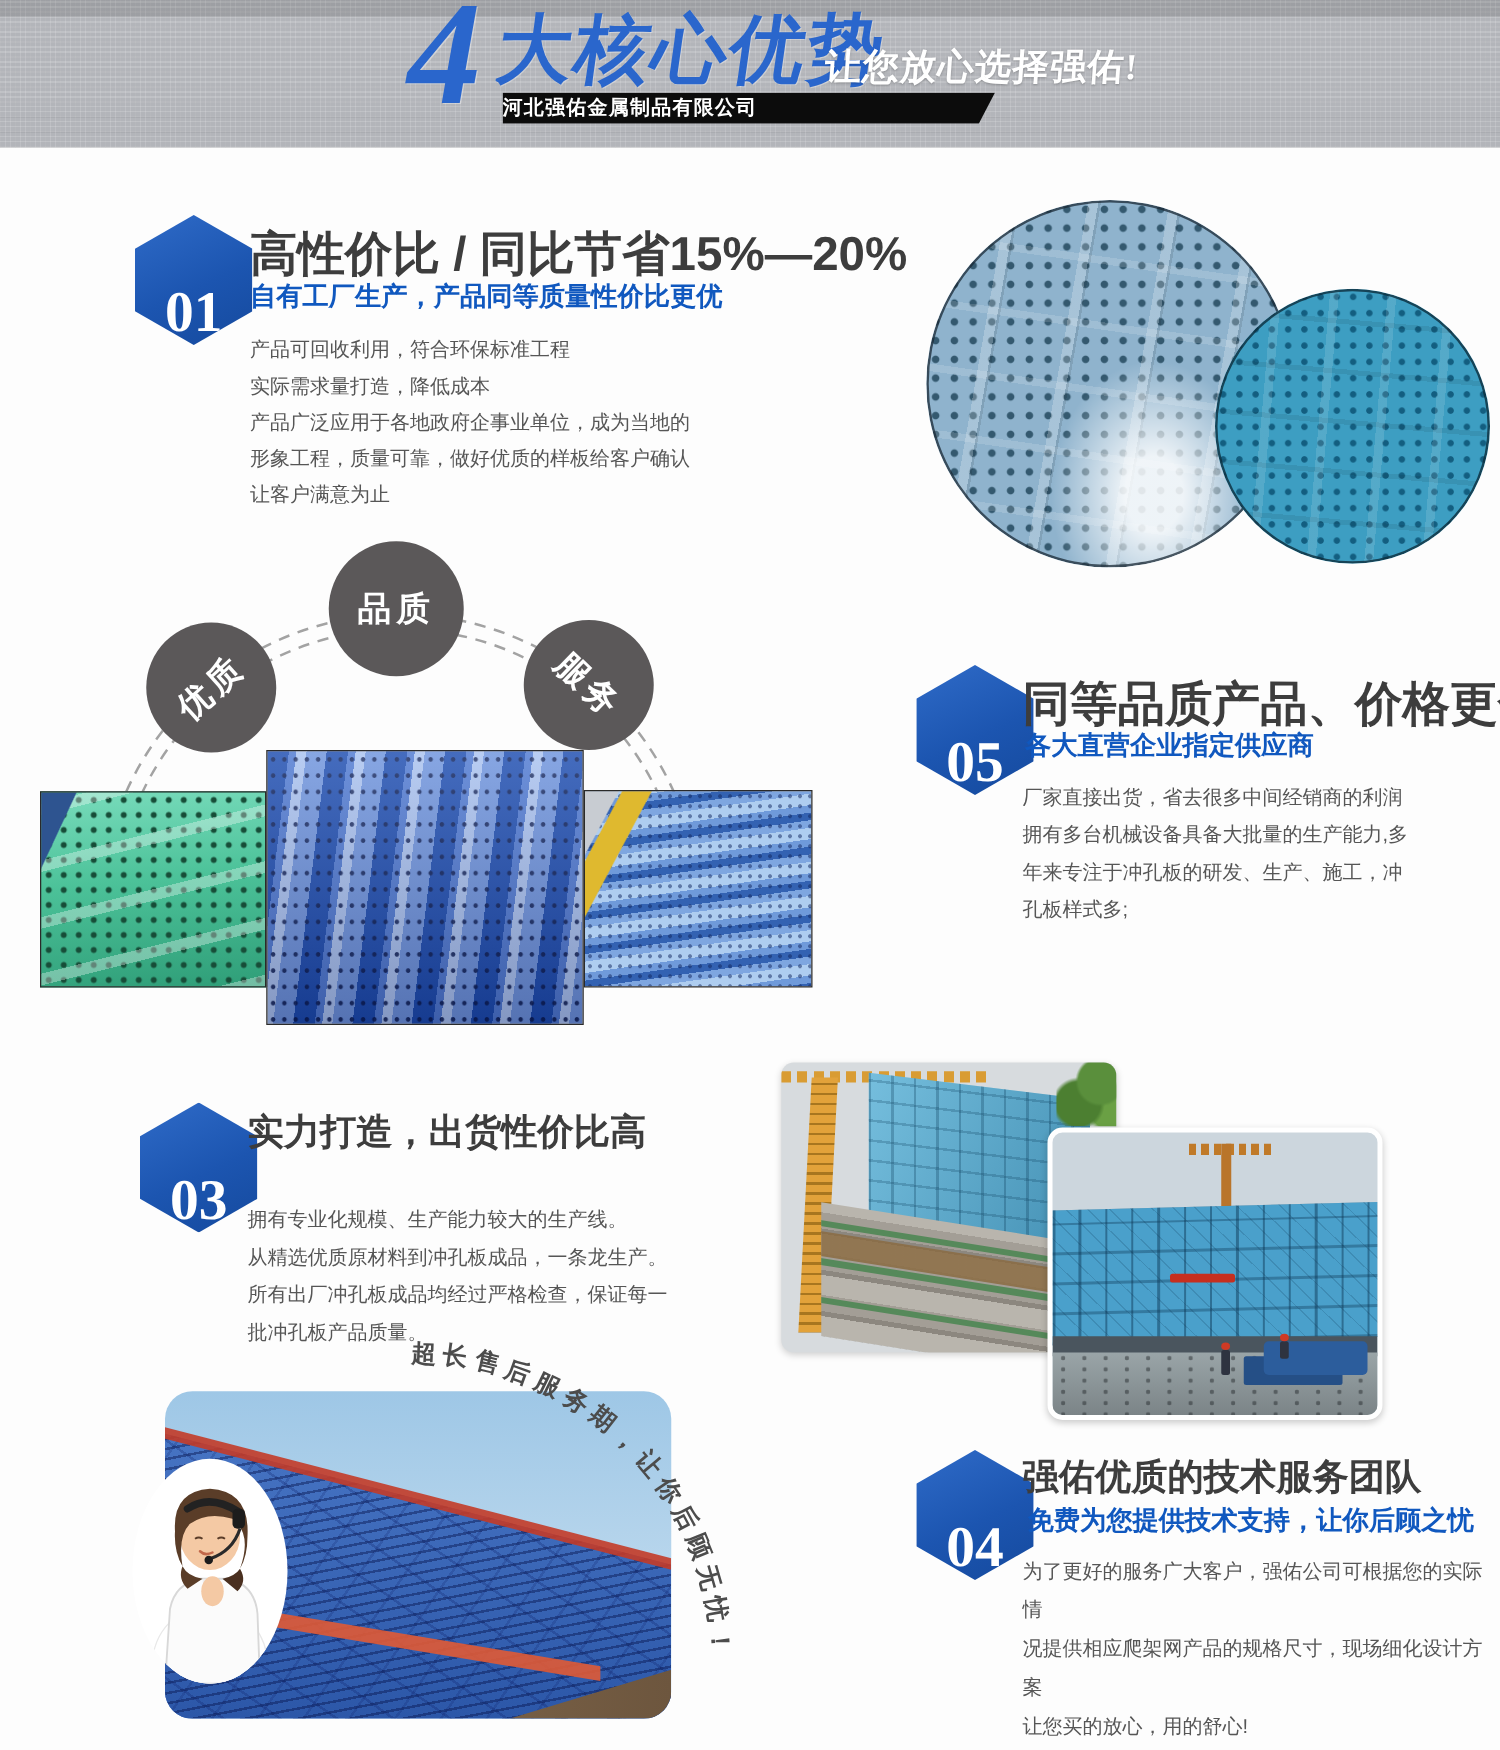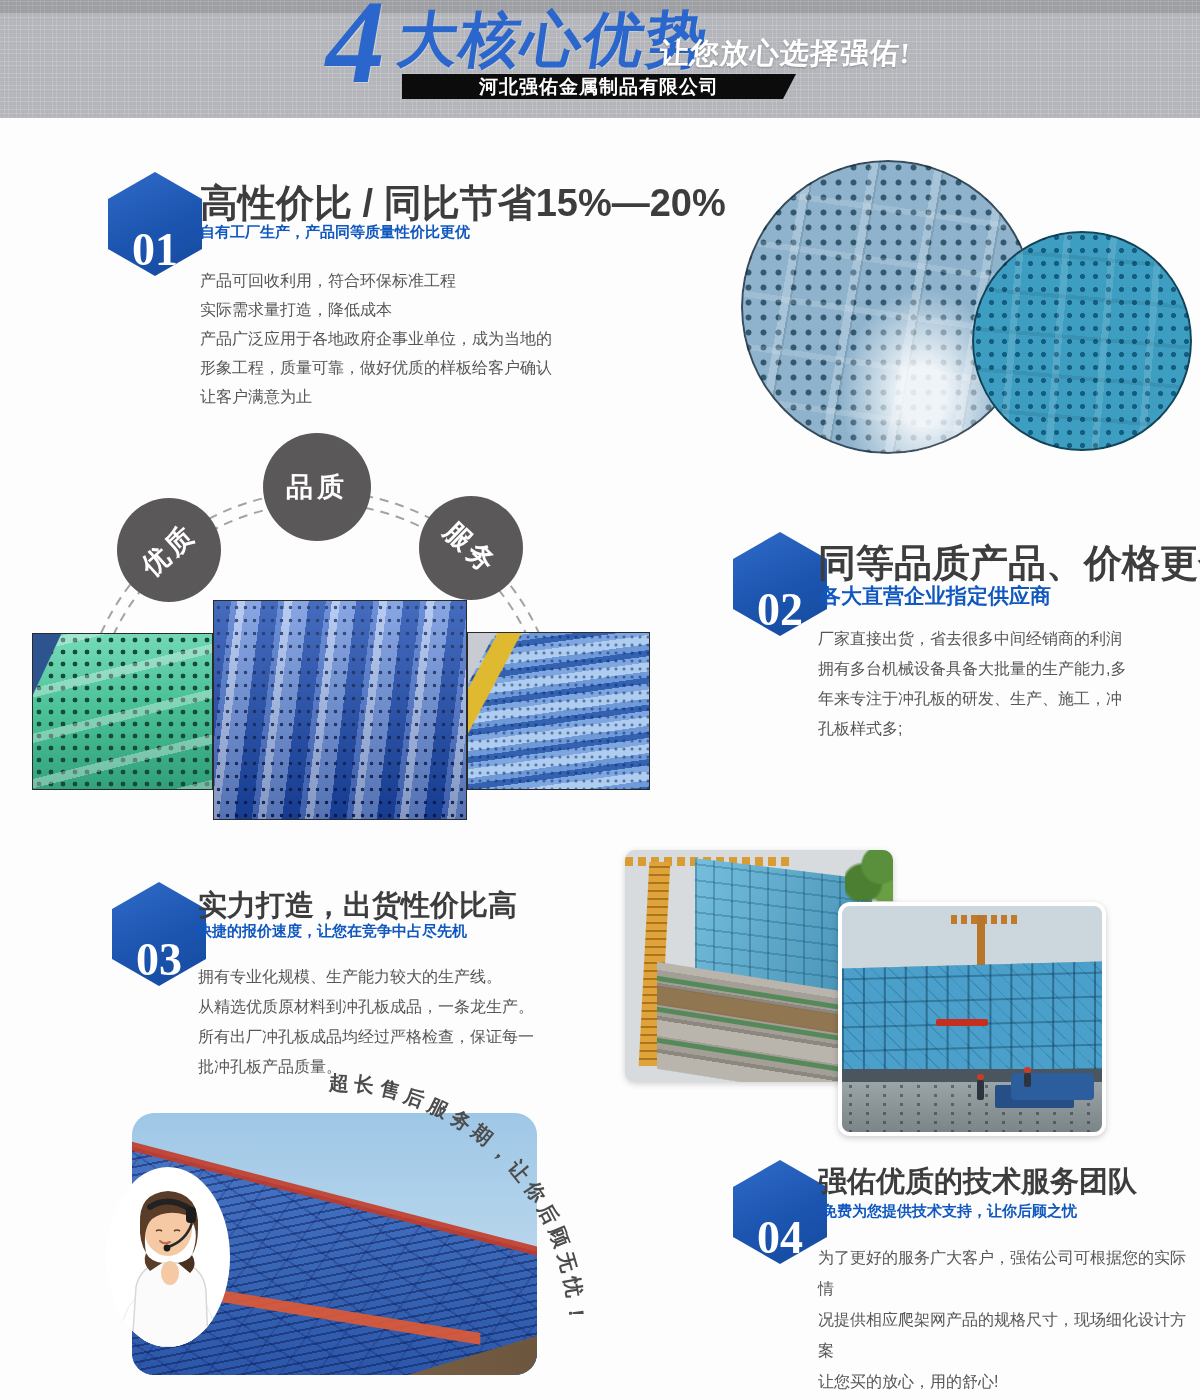--- a/index.html
+++ b/index.html
@@ -19,30 +19,30 @@
     font-size:118px;line-height:1;font-weight:700;font-style:italic;color:#2a66cc;
     text-shadow:1px 1px 0 rgba(255,255,255,.35);}
   .brush-title{position:absolute;left:398px;top:10px;font-family:"Liberation Serif","DejaVu Serif",serif;
     font-size:60px;line-height:1;font-weight:700;color:#2a66cc;transform:skewX(-8deg);
     letter-spacing:2px;text-shadow:1px 1px 0 rgba(255,255,255,.3);}
   .tagline{position:absolute;left:660px;top:34px;font-family:"Liberation Serif","DejaVu Serif",serif;
     font-size:29px;font-weight:700;color:#ffffff;transform:skewX(-4deg);letter-spacing:1px;
     text-shadow:0 1px 2px rgba(0,0,0,.25);}
   .company-banner{position:absolute;left:402px;top:74px;width:394px;height:25px;background:#0c0c0c;
     clip-path:polygon(0 0,100% 0,calc(100% - 13px) 100%,0 100%);
-    color:#fff;font-size:19px;font-weight:700;text-align:center;line-height:25px;letter-spacing:1px;}
+    color:#fff;font-size:16px;font-weight:700;text-align:left;line-height:25px;letter-spacing:1px;}
 
   
   .hex{position:absolute;width:94px;height:104px;display:flex;align-items:flex-end;justify-content:center;
     background:linear-gradient(155deg,#2f6bc8 0%,#1c55b0 55%,#154a9e 100%);
     clip-path:polygon(50% 0%,100% 26%,100% 74%,50% 100%,0% 74%,0% 26%);}
   .hex span{font-family:"Liberation Serif","DejaVu Serif",serif;font-size:46px;font-weight:700;color:#fff;}
 
   .adv-title{position:absolute;font-size:38px;font-weight:700;color:#3d3d3d;white-space:nowrap;}
-  .adv-sub{position:absolute;font-family:"Liberation Serif","DejaVu Serif",serif;font-size:15px;
+  .adv-sub{position:absolute;font-family:"Liberation Serif","DejaVu Serif",serif;font-size:21px;
     font-weight:700;color:#1058bf;white-space:nowrap;}
   .adv-body{position:absolute;font-size:16px;color:#565656;line-height:29px;white-space:pre-line;}
 
   
   .panel-circle{position:absolute;border-radius:50%;}
   .panel-circle.large{left:741px;top:160px;width:294px;height:294px;z-index:1;
     background-color:#8fb3cd;
     background-image:
       radial-gradient(ellipse at 62% 80%,rgba(255,255,255,.85) 0 9%,transparent 32%),
       repeating-linear-gradient(100deg,rgba(255,255,255,.22) 0 8px,rgba(0,0,0,.10) 8px 10px,transparent 10px 64px),
@@ -205,34 +205,33 @@
   </div>
   <div class="value-circle vc-service">
     <span>服务</span>
   </div>
 
   <div class="prod-img img-green"></div>
   <div class="prod-img img-blue"></div>
   <div class="prod-img img-corrugated"></div>
 
   <div class="hex" style="left:733px;top:532px;">
-    <span>02</span>
+    <span>05</span>
   </div>
   <div class="adv-title" style="left:818px;top:538px;">同等品质产品、价格更合理</div>
   <div class="adv-sub" style="left:820px;top:582px;font-size:21px;">各大直营企业指定供应商</div>
   <div class="adv-body" style="left:818px;top:624px;width:360px;line-height:30px;">厂家直接出货，省去很多中间经销商的利润
 拥有多台机械设备具备大批量的生产能力,多
 年来专注于冲孔板的研发、生产、施工，冲
 孔板样式多;</div>
 
   <div class="hex" style="left:112px;top:882px;">
     <span>03</span>
   </div>
   <div class="adv-title" style="left:198px;top:886px;font-size:29px;">实力打造，出货性价比高</div>
-  <div class="adv-sub" style="left:197px;top:922px;">快捷的报价速度，让您在竞争中占尽先机</div>
   <div class="adv-body" style="left:198px;top:962px;width:360px;line-height:30px;">拥有专业化规模、生产能力较大的生产线。
 从精选优质原材料到冲孔板成品，一条龙生产。
 所有出厂冲孔板成品均经过严格检查，保证每一
 批冲孔板产品质量。</div>
 
   <div class="photo photo-building">
     <div class="pb-crane-jib"></div>
     <div class="pb-crane-tower"></div>
     <div class="pb-mesh"></div>
     <div class="pb-floors"></div>

